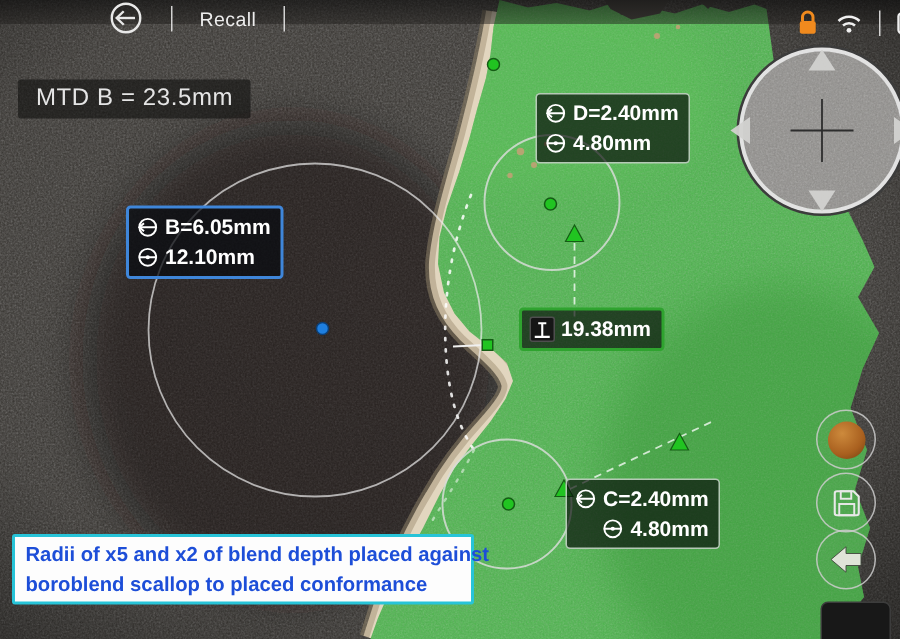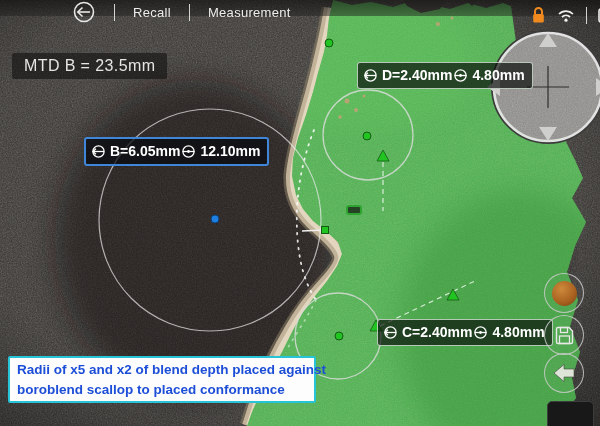--- a/index.html
+++ b/index.html
@@ -14,21 +14,21 @@
   .tb-left{display:flex;align-items:center;gap:18px;padding-left:36px;}
   .tb-right{position:absolute;right:8px;top:0;height:30px;display:flex;align-items:center;gap:11px;}
   .tb-div{width:1px;height:17px;background:rgba(240,240,240,.85);}
   .tb-item{cursor:default;letter-spacing:.3px;}
 
   
   .mtd{position:absolute;left:12px;top:53px;background:rgba(18,17,16,.62);
        color:#e5e5e5;font-size:16px;letter-spacing:.4px;padding:4px 12px;border-radius:2px;}
 
   
-  .mlabel{position:absolute;display:flex;flex-direction:row;gap:1px;
+  .mlabel{position:absolute;display:flex;flex-direction:column;gap:1px;
           padding:3px 7px 3px 5px;border-radius:3px;color:#fff;font-size:14px;font-weight:600;
           background:rgba(9,14,10,.68);white-space:nowrap;}
   .mrow{display:flex;align-items:center;gap:4px;line-height:19px;}
   .mlabel-b{left:84px;top:137px;border:2px solid var(--accent-blue,#3f86d9);background:rgba(8,11,16,.74);}
   .mlabel-d{left:357px;top:62px;border:1.5px solid rgba(208,224,208,.85);}
   .mlabel-a{left:346px;top:205px;border:2px solid var(--accent-green,#2fa32f);}
   .mlabel-c{left:377px;top:319px;border:1.5px solid rgba(208,224,208,.85);align-items:flex-end;}
   .depth-chip{width:17px;height:17px;background:#161616;border:1px solid #4e4e4e;border-radius:2px;
               display:inline-flex;align-items:center;justify-content:center;box-sizing:border-box;}
 
@@ -184,21 +184,20 @@
   <div class="topbar">
     <div class="tb-left">
       <svg width="24" height="24" viewBox="0 0 24 24">
         <circle cx="12" cy="12" r="9.5" fill="none" stroke="#e8e8e8" stroke-width="1.6"></circle>
         <line x1="18" y1="12" x2="6.5" y2="12" stroke="#e8e8e8" stroke-width="1.6"></line>
         <polyline points="10.5,7.5 5.8,12 10.5,16.5" fill="none" stroke="#e8e8e8" stroke-width="1.6"></polyline>
       </svg>
       <div class="tb-div"></div>
       <span class="tb-item">Recall</span>
       <div class="tb-div"></div>
-      <span class="tb-item">Measurement</span>
     </div>
     <div class="tb-right">
       <svg width="15" height="18" viewBox="0 0 15 18">
         <path d="M4,8 V5.5 a3.5,3.5 0 0 1 7,0 V8" fill="none" stroke="#f08a1e" stroke-width="2"></path>
         <rect x="2.2" y="8" width="10.6" height="8.5" rx="1.5" fill="#f08a1e"></rect>
       </svg>
       <svg width="18" height="16" viewBox="0 0 18 16">
         <path d="M2,7 a10,10 0 0 1 14,0" fill="none" stroke="#f0f0f0" stroke-width="1.7"></path>
         <path d="M5,10 a6,6 0 0 1 8,0" fill="none" stroke="#f0f0f0" stroke-width="1.7"></path>
         <circle cx="9" cy="13.2" r="1.6" fill="#f0f0f0"></circle>
@@ -246,20 +245,30 @@
       <svg width="15" height="15" viewBox="0 0 15 15">
         <circle cx="7.5" cy="7.5" r="5.6" fill="none" stroke="#fff" stroke-width="1.3"></circle>
         <line x1="1.5" y1="7.5" x2="13.5" y2="7.5" stroke="#fff" stroke-width="1.3"></line>
         <circle cx="7.5" cy="7.5" r="1.4" fill="#fff"></circle>
       </svg>
       <span>4.80mm</span>
     </div>
   </div>
 
   <div class="mlabel mlabel-a">
+    <div class="mrow">
+      <span class="depth-chip">
+        <svg width="15" height="15" viewBox="0 0 15 15">
+          <line x1="2.5" y1="12.5" x2="12.5" y2="12.5" stroke="#fff" stroke-width="1.5"></line>
+          <line x1="7.5" y1="3.5" x2="7.5" y2="12.5" stroke="#fff" stroke-width="1.4"></line>
+          <line x1="4.8" y1="3.5" x2="10.2" y2="3.5" stroke="#fff" stroke-width="1.4"></line>
+        </svg>
+      </span>
+      <span>19.38mm</span>
+    </div>
   </div>
 
   <div class="mlabel mlabel-c">
     <div class="mrow">
       <svg width="15" height="15" viewBox="0 0 15 15">
         <circle cx="7.5" cy="7.5" r="5.6" fill="none" stroke="#fff" stroke-width="1.3"></circle>
         <line x1="13" y1="7.5" x2="2" y2="7.5" stroke="#fff" stroke-width="1.3"></line>
         <polyline points="5,4.8 1.9,7.5 5,10.2" fill="none" stroke="#fff" stroke-width="1.3"></polyline>
       </svg>
       <span>C=2.40mm</span>

